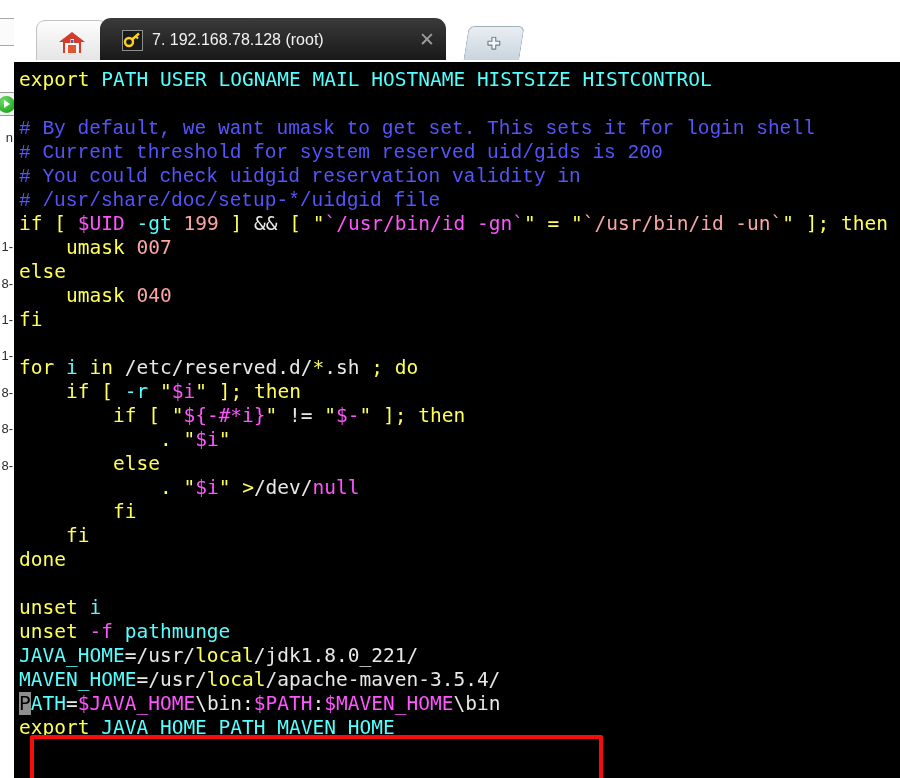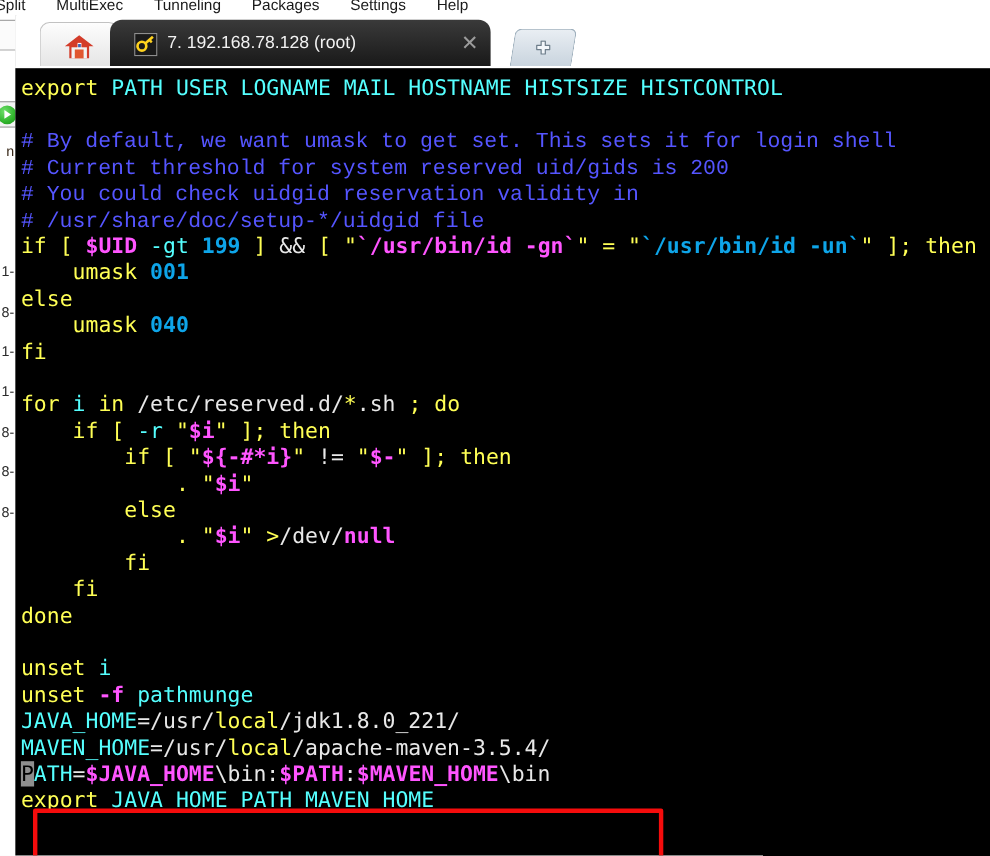--- a/index.html
+++ b/index.html
@@ -217,22 +217,22 @@
     height: 24px;
     line-height: 24px;
     font-family: "DejaVu Sans Mono", "Liberation Mono", monospace;
     font-size: 19.5px;
     white-space: pre;
     letter-spacing: 0px;
   }
   .yel { color: #ffff55; }
   .cyn { color: #55ffff; text-align: right; }
   .blu { color: #5555ff; font-family: Liberation Mono, monospace; }
-  .mag { color: #ff55ff; font-weight: bold; }
-  .red { color: #0ea5e9; font-weight: bold; }
+  .mag { color: #ff55ff; }
+  .red { color: #fca5a5; }
   .wht { color: #e8e8e8; }
   .cursor {
     background: #8e8e8e;
     color: #000000;
   }
 
   
   .red-box {
     position: absolute;
     left: 16px; top: 673px;
@@ -242,30 +242,20 @@
     border-radius: 2px;
     box-sizing: border-box;
     pointer-events: none;
   }
 </style>
 </head>
 <body>
 
 <div id="app">
 
-  <div class="menubar">
-    <div class="menubar-inner">
-      <div class="menu-item first">Split</div>
-      <div class="menu-item">MultiExec</div>
-      <div class="menu-item">Tunneling</div>
-      <div class="menu-item">Packages</div>
-      <div class="menu-item">Settings</div>
-      <div class="menu-item">Help</div>
-    </div>
-  </div>
 
   <div class="left-rail">
     <div class="rail-box"></div>
     <div class="rail-green-wrap">
       <div class="rail-green"></div>
     </div>
     <div class="rail-list">
       <div class="rail-entry">n</div>
       <div class="rail-entry"></div>
       <div class="rail-entry"></div>
@@ -314,21 +304,21 @@
 
   <div class="terminal">
     <div class="term-inner" id="term-inner">
         <div class="line"><span class="yel">export</span><span class="wht"> </span><span class="cyn">PATH USER LOGNAME MAIL HOSTNAME HISTSIZE HISTCONTROL</span></div>
         <div class="line"><span class="wht"></span></div>
         <div class="line"><span class="blu"># By default, we want umask to get set. This sets it for login shell</span></div>
         <div class="line"><span class="blu"># Current threshold for system reserved uid/gids is 200</span></div>
         <div class="line"><span class="blu"># You could check uidgid reservation validity in</span></div>
         <div class="line"><span class="blu"># /usr/share/doc/setup-*/uidgid file</span></div>
         <div class="line"><span class="yel">if</span><span class="wht"> </span><span class="yel">[</span><span class="wht"> </span><span class="mag">$UID</span><span class="wht"> </span><span class="cyn">-gt</span><span class="wht"> </span><span class="red">199</span><span class="wht"> </span><span class="yel">]</span><span class="wht"> </span><span class="wht">&amp;&amp;</span><span class="wht"> </span><span class="yel">[</span><span class="wht"> </span><span class="yel">"</span><span class="mag">`/usr/bin/id -gn`</span><span class="yel">"</span><span class="wht"> </span><span class="yel">=</span><span class="wht"> </span><span class="yel">"</span><span class="red">`/usr/bin/id -un`</span><span class="yel">"</span><span class="wht"> </span><span class="yel">];</span><span class="wht"> </span><span class="yel">then</span></div>
-        <div class="line"><span class="wht">    </span><span class="yel">umask</span><span class="wht"> </span><span class="red">001</span></div>
+        <div class="line"><span class="wht">    </span><span class="yel">umask</span><span class="wht"> </span><span class="red">007</span></div>
         <div class="line"><span class="yel">else</span></div>
         <div class="line"><span class="wht">    </span><span class="yel">umask</span><span class="wht"> </span><span class="red">040</span></div>
         <div class="line"><span class="yel">fi</span></div>
         <div class="line"><span class="wht"></span></div>
         <div class="line"><span class="yel">for</span><span class="wht"> </span><span class="cyn">i</span><span class="wht"> </span><span class="yel">in</span><span class="wht"> /etc/reserved.d/</span><span class="yel">*</span><span class="wht">.sh </span><span class="yel">;</span><span class="wht"> </span><span class="yel">do</span></div>
         <div class="line"><span class="wht">    </span><span class="yel">if</span><span class="wht"> </span><span class="yel">[</span><span class="wht"> </span><span class="cyn">-r</span><span class="wht"> </span><span class="yel">"</span><span class="mag">$i</span><span class="yel">"</span><span class="wht"> </span><span class="yel">];</span><span class="wht"> </span><span class="yel">then</span></div>
         <div class="line"><span class="wht">        </span><span class="yel">if</span><span class="wht"> </span><span class="yel">[</span><span class="wht"> </span><span class="yel">"</span><span class="mag">${-#*i}</span><span class="yel">"</span><span class="wht"> </span><span class="wht">!=</span><span class="wht"> </span><span class="yel">"</span><span class="mag">$-</span><span class="yel">"</span><span class="wht"> </span><span class="yel">];</span><span class="wht"> </span><span class="yel">then</span></div>
         <div class="line"><span class="wht">            </span><span class="yel">.</span><span class="wht"> </span><span class="yel">"</span><span class="mag">$i</span><span class="yel">"</span></div>
         <div class="line"><span class="wht">        </span><span class="yel">else</span></div>
         <div class="line"><span class="wht">            </span><span class="yel">.</span><span class="wht"> </span><span class="yel">"</span><span class="mag">$i</span><span class="yel">"</span><span class="wht"> </span><span class="yel">&gt;</span><span class="wht">/dev/</span><span class="mag">null</span></div>

